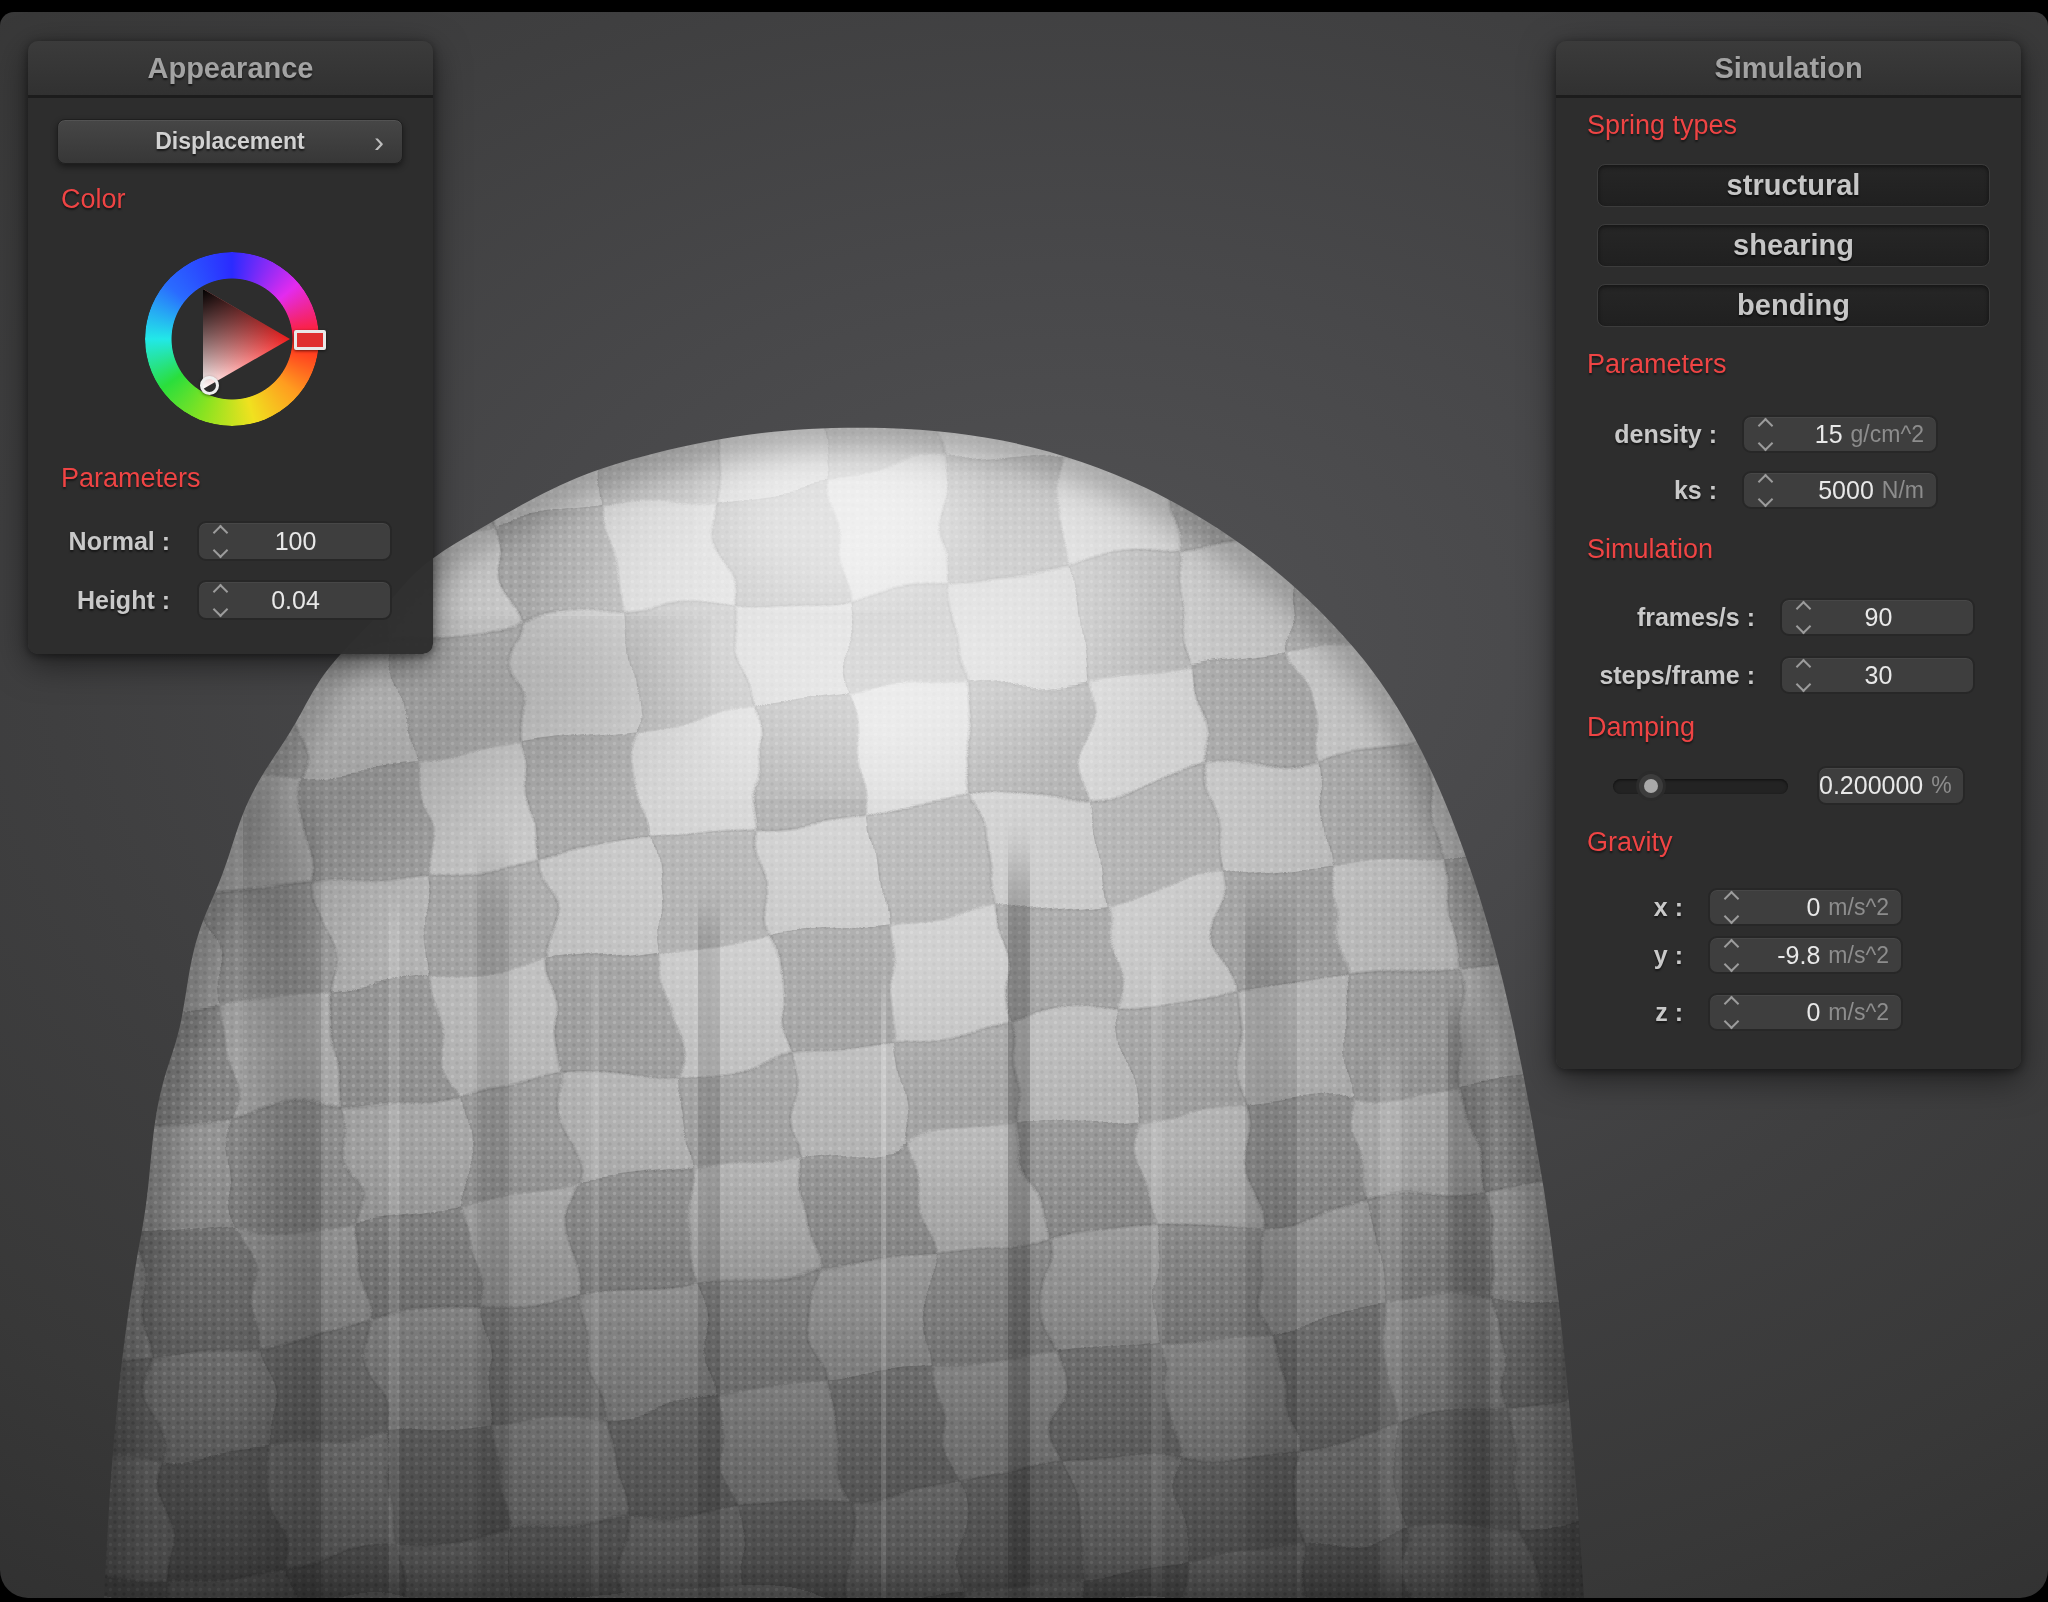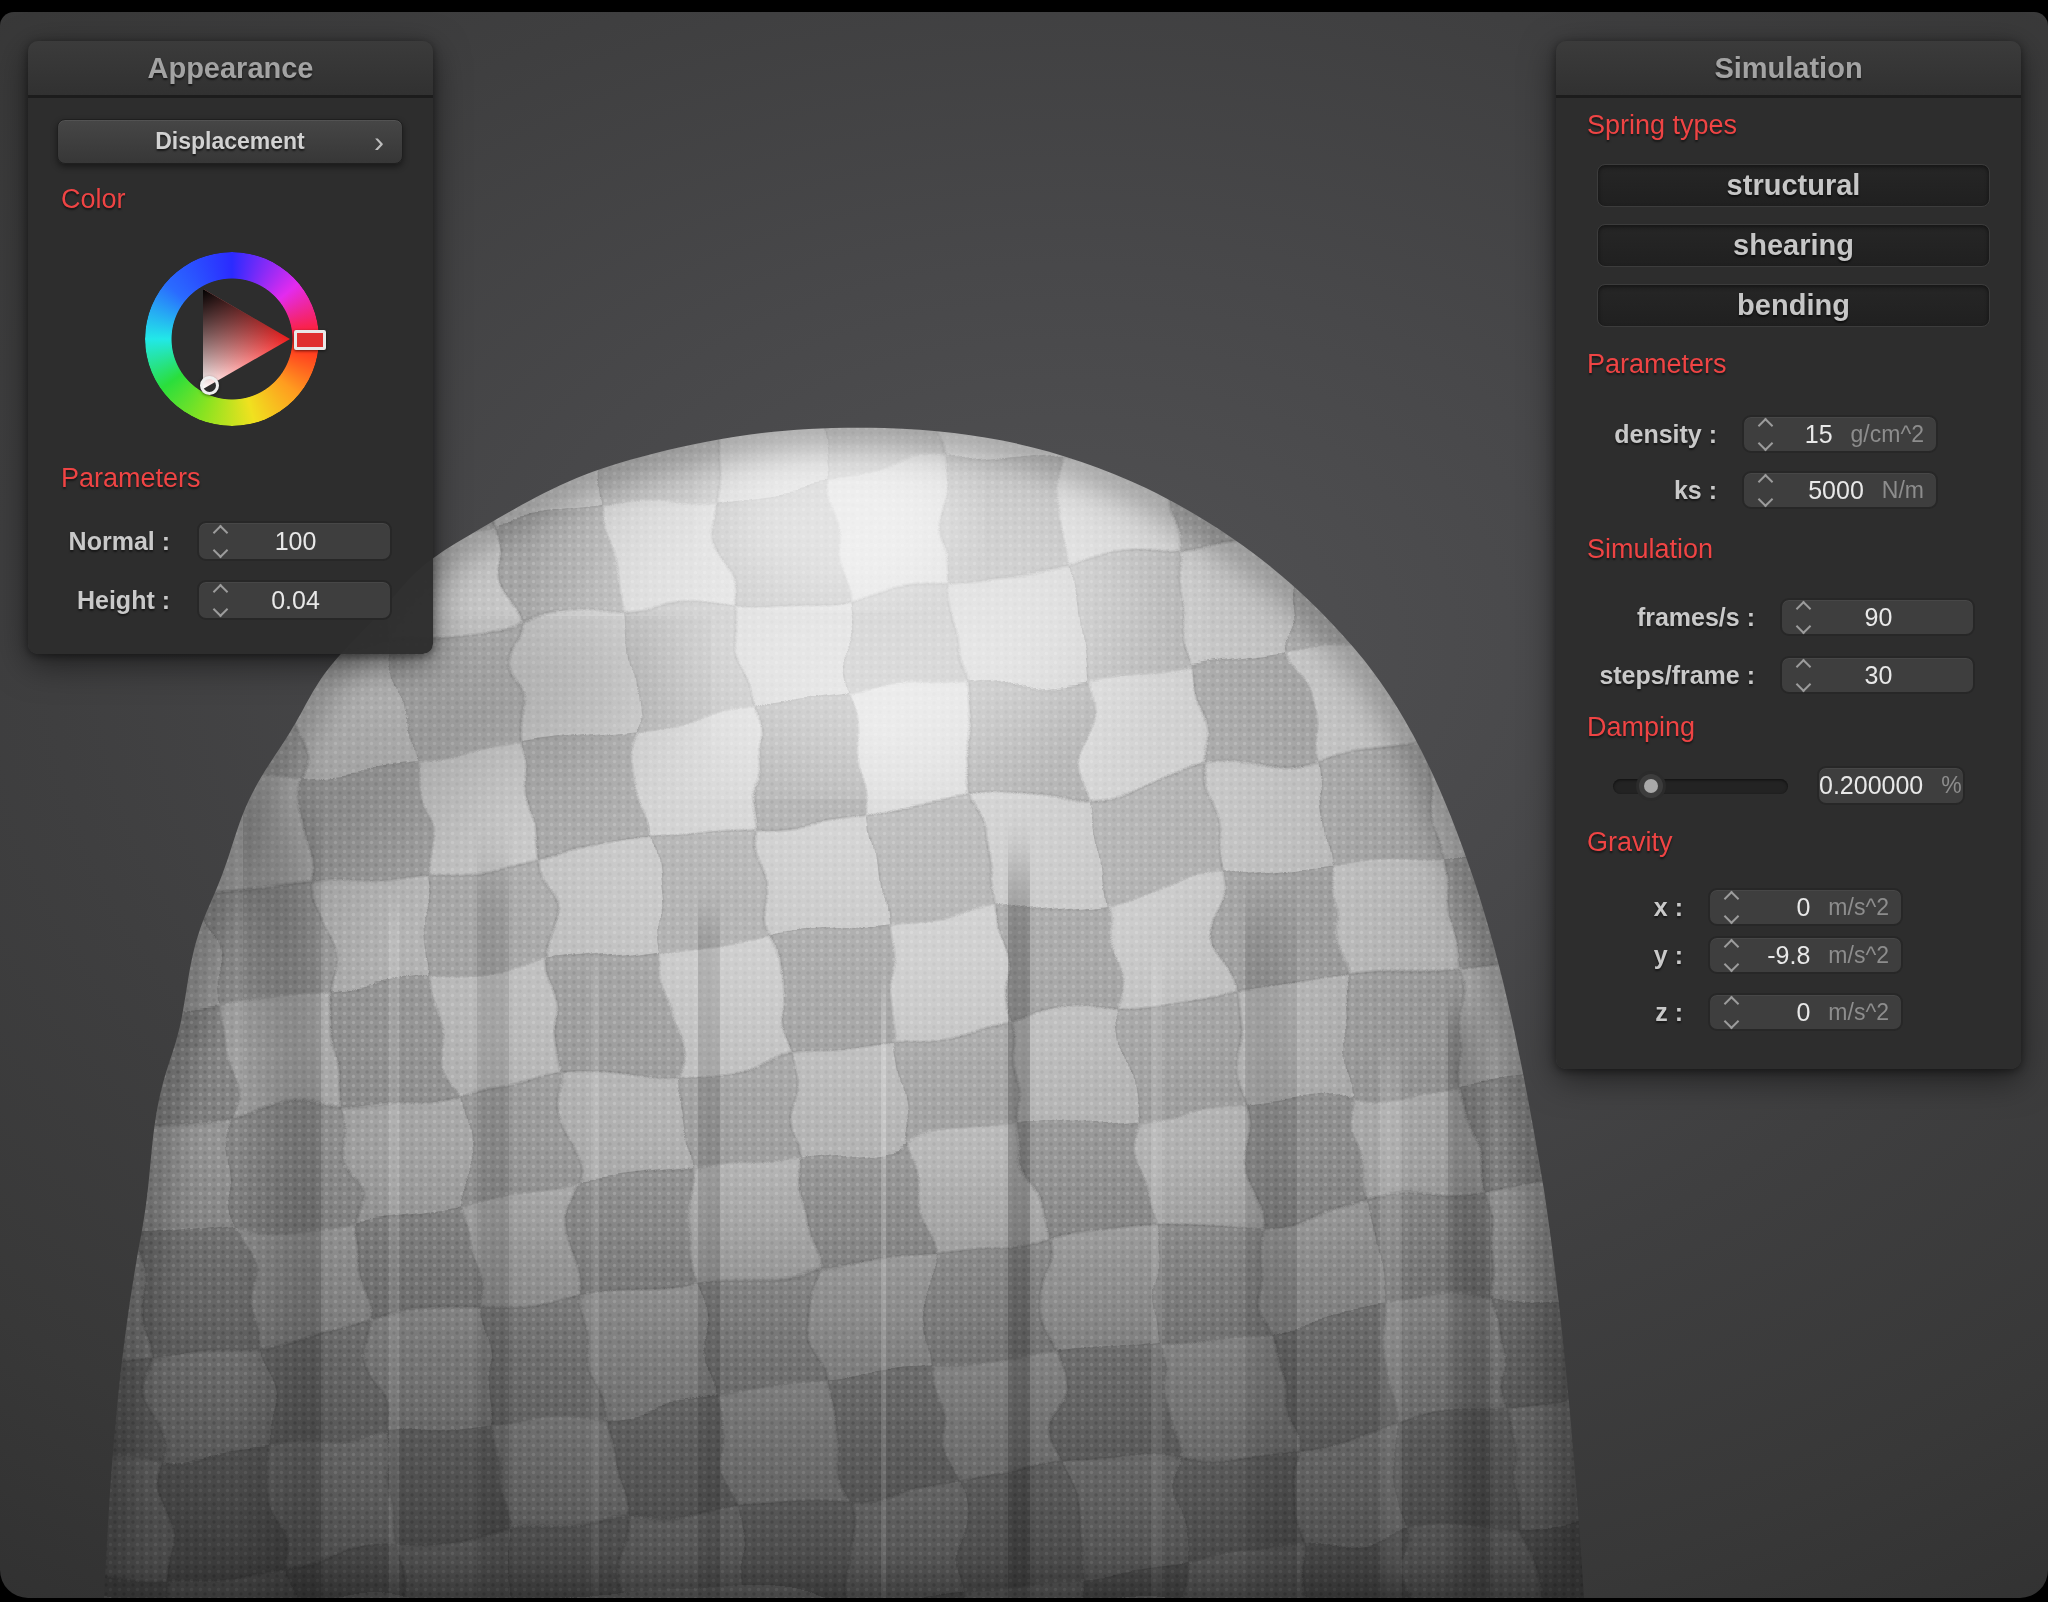--- a/index.html
+++ b/index.html
@@ -20,21 +20,21 @@
   .panel-body{position:absolute;left:0;top:57px;right:0;bottom:0;}
 
   .section-label{position:absolute;font-size:27px;font-weight:normal;color:#ef4444;
     text-shadow:0 2px 2px rgba(0,0,0,0.5);}
 
   .row-label{position:absolute;display:flex;align-items:center;justify-content:flex-end;
     font-size:25px;font-weight:bold;color:#c9c9c9;text-shadow:0 2px 2px rgba(0,0,0,0.5);}
 
   .field{position:absolute;background:#3e3e3e;border:2px solid #272727;border-radius:9px;
     box-sizing:border-box;display:flex;align-items:center;
-    box-shadow:inset 0 1px 0 rgba(255,255,255,0.05);gap:10px;}
+    box-shadow:inset 0 1px 0 rgba(255,255,255,0.05);}
   .field .val{flex:1;text-align:center;font-size:25px;color:#e8e8e8;}
   .field .val.num-right{text-align:right;}
   .field .unit{font-size:23px;color:#8d8d8d;margin-left:8px;margin-right:12px;white-space:nowrap;}
 
   .spinner{width:30px;display:flex;flex-direction:column;align-items:center;justify-content:center;
     gap:7px;margin-left:6px;cursor:pointer;}
   .spinner i{display:block;width:9px;height:9px;border:0 solid #9c9c9c;}
   .spinner .up{border-top-width:2.5px;border-left-width:2.5px;transform:rotate(45deg);}
   .spinner .down{border-bottom-width:2.5px;border-right-width:2.5px;transform:rotate(45deg);}
 

